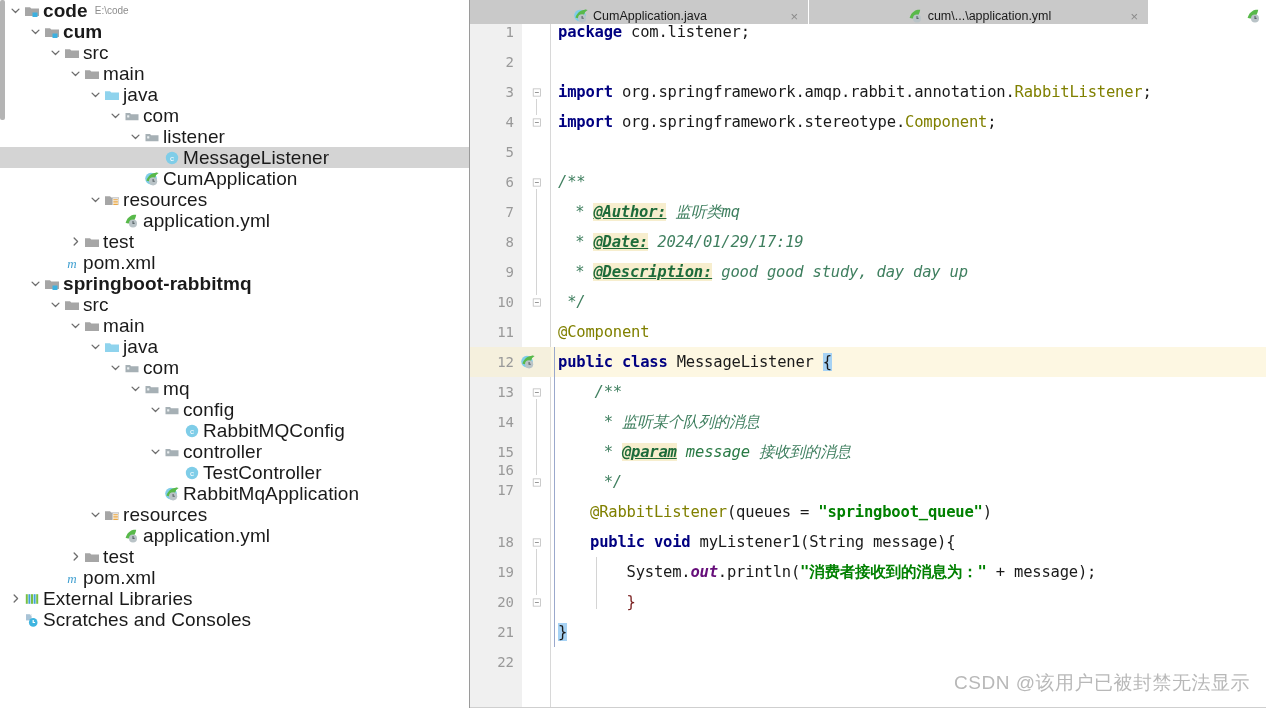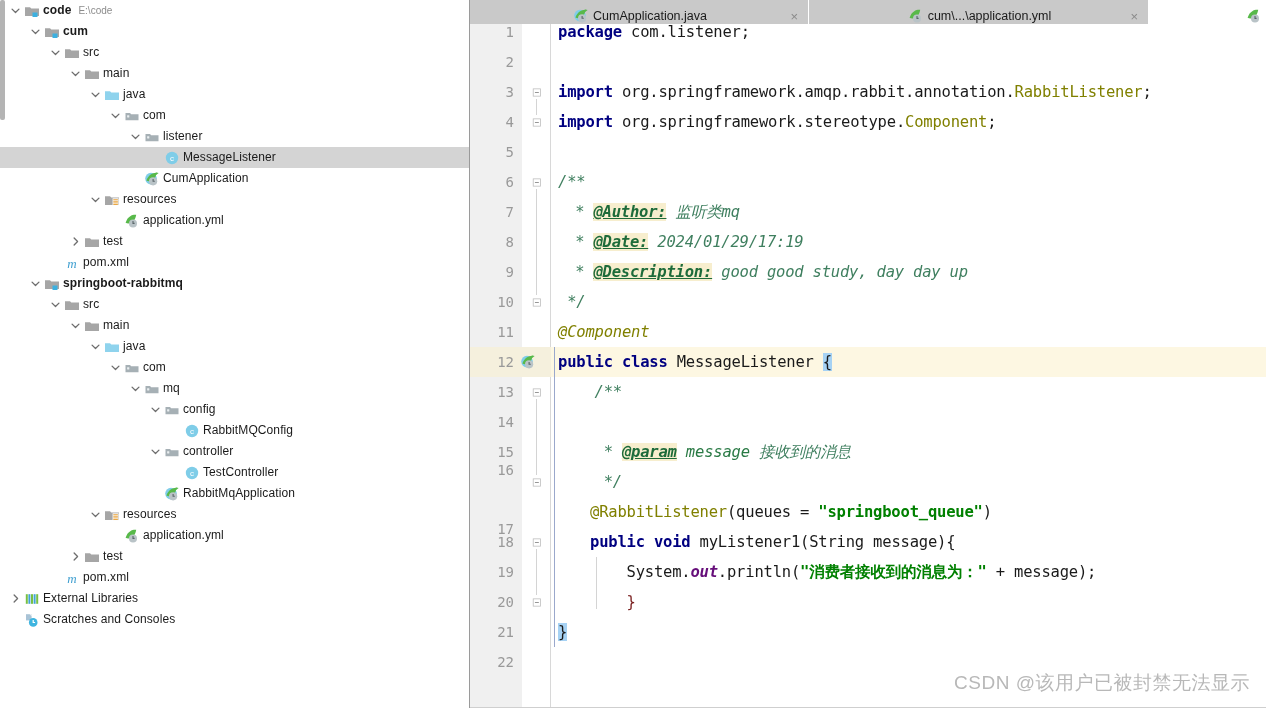--- a/index.html
+++ b/index.html
@@ -56,21 +56,21 @@
     flex: 0 0 15px;
     display: flex; align-items: center; justify-content: center;
   }
   .tw svg { display: block; }
   .t-icon {
     width: 17px; height: 21px;
     flex: 0 0 17px;
     display: flex; align-items: center; justify-content: center;
     margin-right: 3px;
   }
-  .t-label { font-size: 12px; letter-spacing: 0.1px; }
+  .t-label { font-size: 19px; letter-spacing: 0.1px; }
   .t-label.bold { font-weight: bold; }
   .t-sub { color: #8c8c8c; font-size: 10px; margin-left: 7px; }
 
   
   #editor-panel {
     position: relative;
     width: 796px; height: 708px;
     flex: 0 0 796px;
     background: #ffffff;
     overflow: hidden;
@@ -728,21 +728,21 @@
           <div class="ln" style="top: 173px;">7</div>
           <div class="ln" style="top: 203px;">8</div>
           <div class="ln" style="top: 233px;">9</div>
           <div class="ln" style="top: 263px;">10</div>
           <div class="ln" style="top: 293px;">11</div>
           <div class="ln" style="top: 323px;">12</div>
           <div class="ln" style="top: 353px;">13</div>
           <div class="ln" style="top: 383px;">14</div>
           <div class="ln" style="top: 413px;">15</div>
           <div class="ln" style="top: 431px;">16</div>
-          <div class="ln" style="top: 490px; text-align: right;">17</div>
+          <div class="ln" style="top: 451px; text-align: right;">17</div>
           <div class="ln" style="top: 503px;">18</div>
           <div class="ln" style="top: 533px;">19</div>
           <div class="ln" style="top: 563px;">20</div>
           <div class="ln" style="top: 593px;">21</div>
           <div class="ln" style="top: 623px;">22</div>
           <div class="gicon" style="top: 323px;">
             <svg width="16" height="16" viewBox="0 0 16 16" xmlns="http://www.w3.org/2000/svg">
               <circle cx="7" cy="7.6" r="5.8" fill="#7fcde8"></circle>
               <path d="M2.4 9.6 C4.6 2.6 10.2 1.6 12.6 2.0 C11.6 8.6 6.4 11.6 2.4 9.6 Z" fill="#58b94a"></path>
               <circle cx="9.1" cy="10.3" r="4.1" fill="#b9c3c7"></circle>
@@ -805,23 +805,24 @@
           <div class="vbar" style="left: 84px; top: 323px; height: 300px;"></div>
           <div class="indent-guide" style="left: 126px; top: 533px; height: 52px;"></div>
           <div class="codeline" style="top: -7px;"><span class="kw">package</span><span class="pkg"> com.</span><span class="pkg">listener</span><span class="pkg">;</span></div>
           <div class="codeline" style="top: 53px;"><span class="kw">import</span><span class="pkg"> org.springframework.amqp.rabbit.annotation.</span><span class="cls">RabbitListener</span><span class="pkg">;</span></div>
           <div class="codeline" style="top: 83px; text-align: right;"><span class="kw">import</span><span class="pkg"> org.springframework.stereotype.</span><span class="cls">Component</span><span class="pkg">;</span></div>
           <div class="codeline" style="top: 143px;"><span class="cmt">/**</span></div>
           <div class="codeline" style="top: 173px; left: 96px;"><span class="cmt"> * </span><span class="jtag">@Author:</span><span class="cmt"> 监听类mq</span></div>
           <div class="codeline" style="top: 203px; left: 96px;"><span class="cmt"> * </span><span class="jtag">@Date:</span><span class="cmt"> 2024/01/29/17:19</span></div>
           <div class="codeline" style="top: 233px; left: 96px;"><span class="cmt"> * </span><span class="jtag">@Description:</span><span class="cmt"> good good study, day day up</span></div>
           <div class="codeline" style="top: 263px;"><span class="cmt"> */</span></div>
-          <div class="codeline" style="top: 293px; font-style: italic;"><span class="anno">@Component</span></div>
+          <div class="codeline" style="top: 293px;"><span class="anno">@Component</span></div>
           <div class="codeline" style="top: 323px;"><span class="kw">public</span><span class="kw"> class</span><span class="pkg"> MessageListener </span><span class="brace-hl">{</span></div>
           <div class="codeline" style="top: 353px;"><span class="cmt">    /**</span></div>
+          <div class="codeline" style="top: 383px;"><span class="cmt">     * 监听某个队列的消息</span></div>
           <div class="codeline" style="top: 413px;"><span class="cmt">     * </span><span class="jtag">@param</span><span class="cmt2"> message</span><span class="cmt"> 接收到的消息</span></div>
           <div class="codeline" style="top: 443px;"><span class="cmt">     */</span></div>
           <div class="codeline" style="top: 473px;"><span style="padding-left:32px"></span><span class="anno">@RabbitListener</span><span class="pkg">(queues = </span><span class="str">"springboot_queue"</span><span class="pkg">)</span></div>
           <div class="codeline" style="top: 503px;"><span style="padding-left:32px"></span><span class="kw">public</span><span class="kw"> void</span><span class="pkg"> myListener1</span><span class="pkg">(String message)</span><span class="pkg">{</span></div>
           <div class="codeline" style="top: 533px;"><span style="padding-left:32px"></span><span class="pkg">    System.</span><span class="fld">out</span><span class="pkg">.println(</span><span class="str">"消费者接收到的消息为："</span><span class="pkg"> + message);</span></div>
           <div class="codeline" style="top: 563px;"><span style="padding-left:32px"></span><span class="red">    }</span></div>
           <div class="codeline" style="top: 593px;"><span class="brace-hl">}</span></div>
         </div>
       <div id="watermark">CSDN @该用户已被封禁无法显示</div>
       <div id="bottom-rule"></div>

